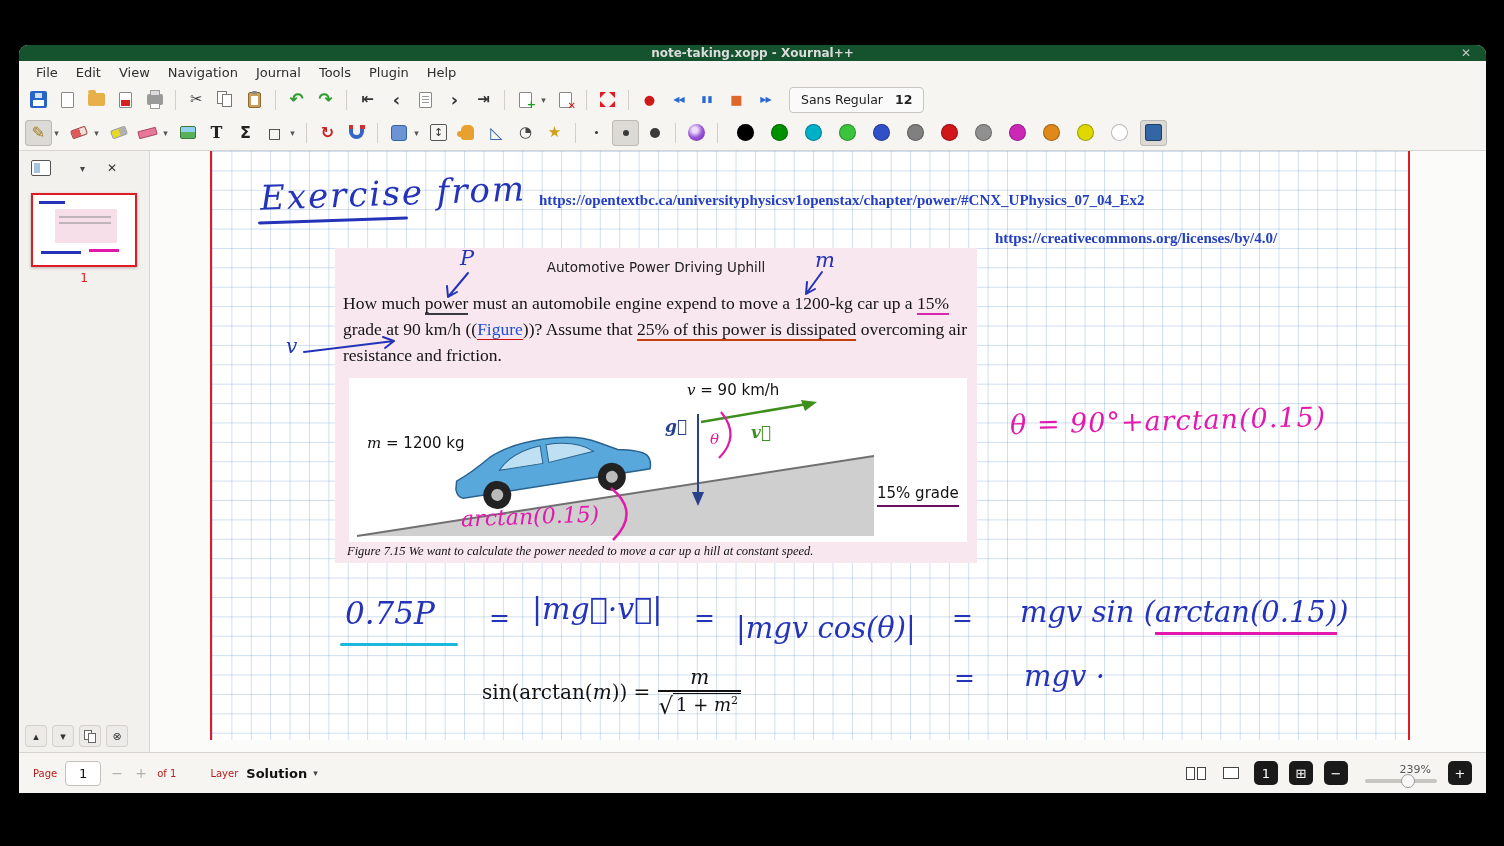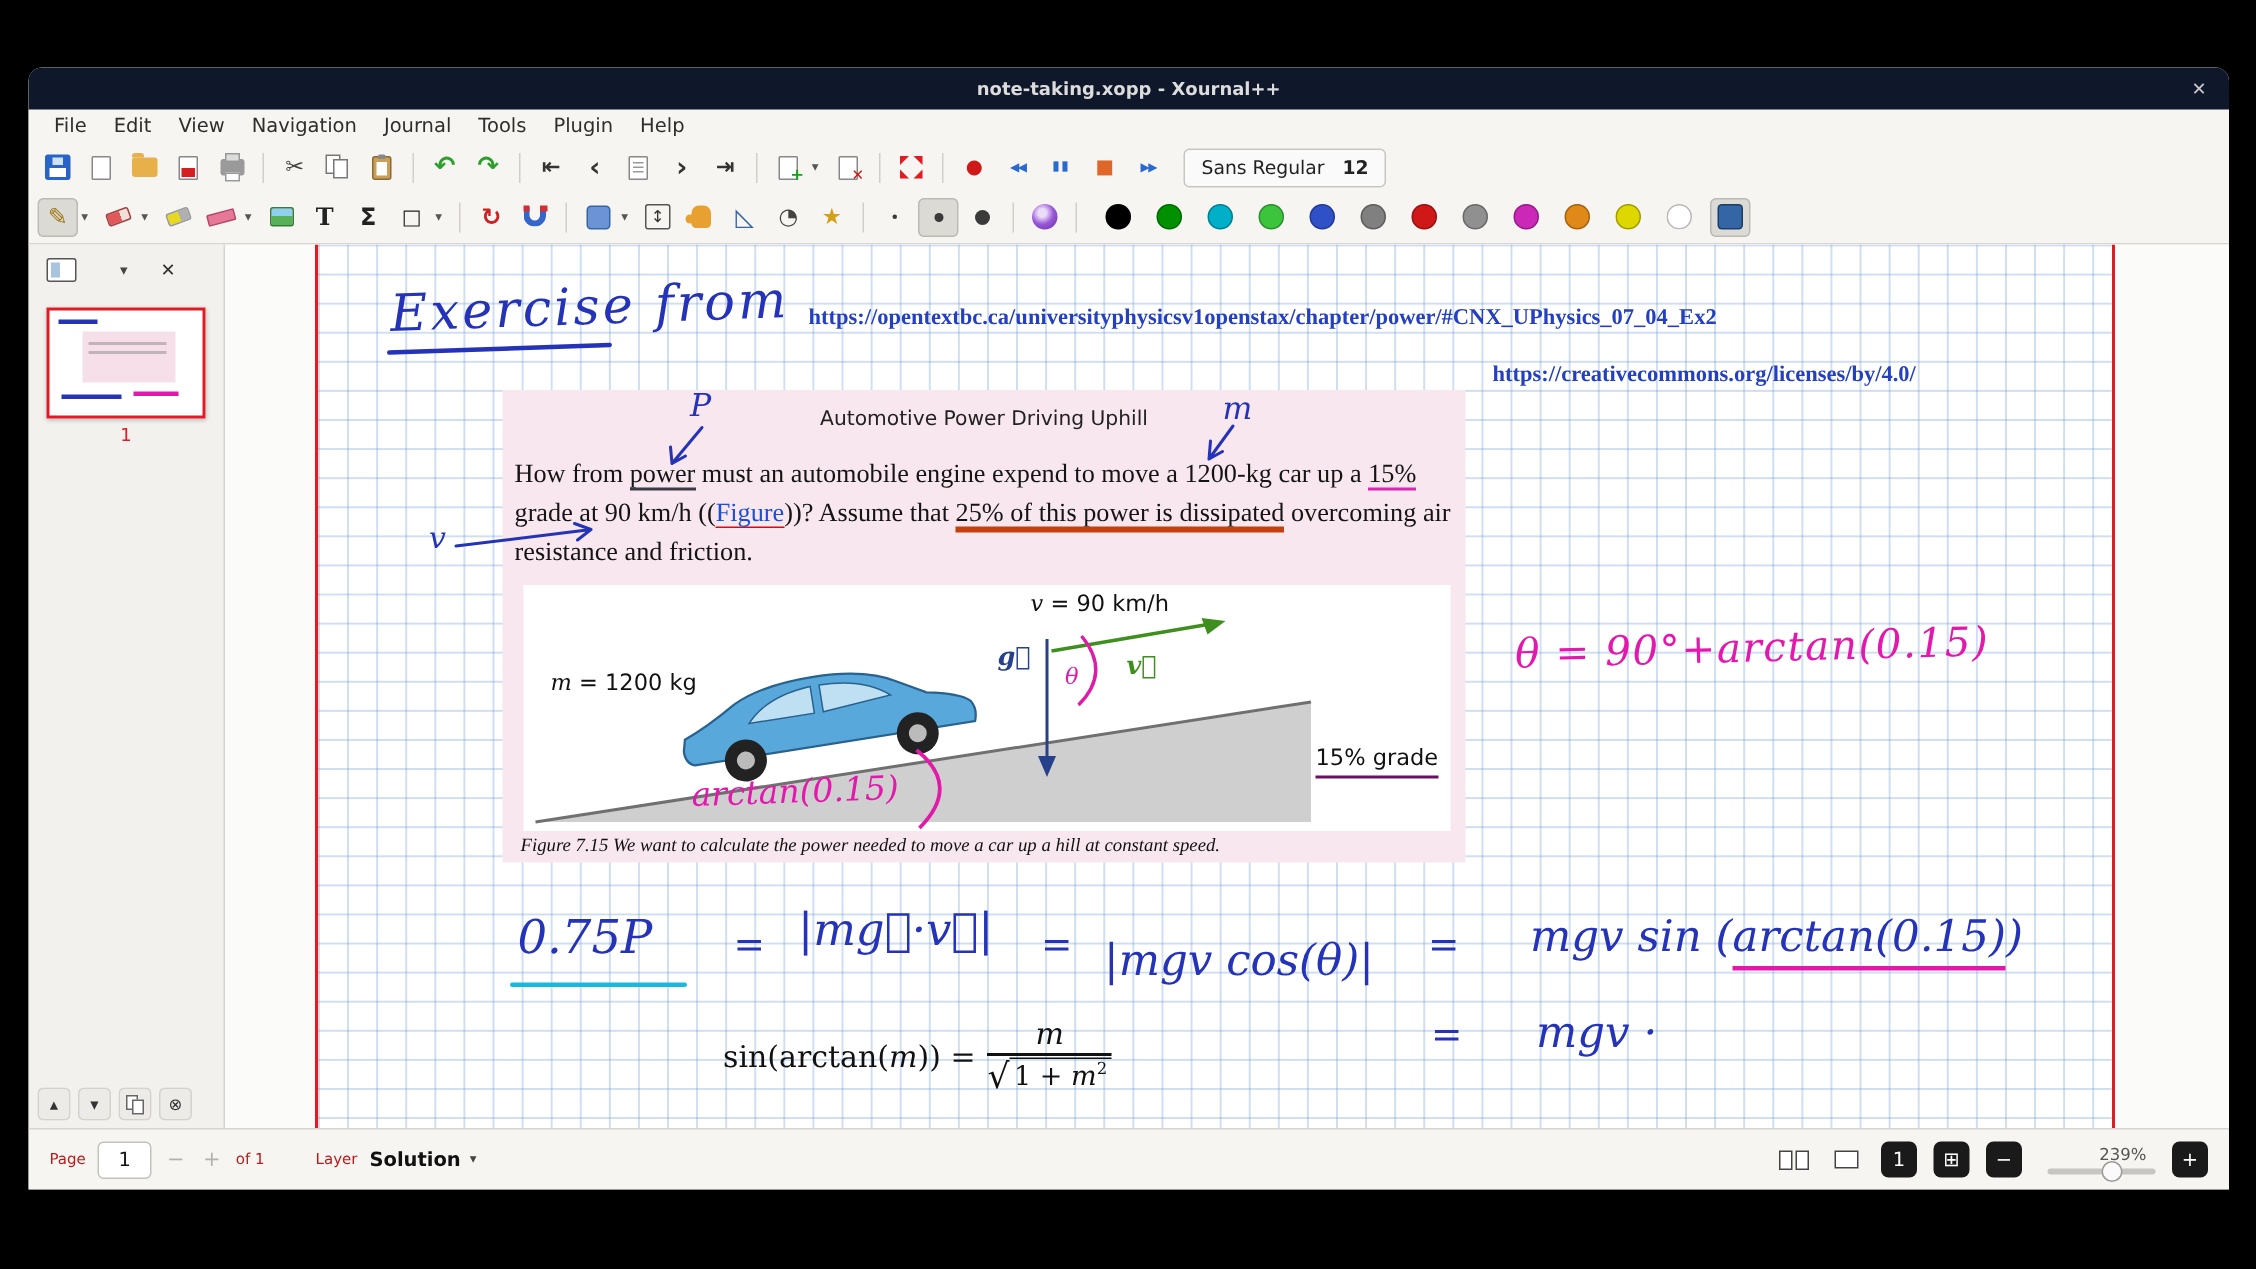--- a/index.html
+++ b/index.html
@@ -1,19 +1,19 @@
 <!DOCTYPE html>
 <html><head>
 <meta charset="utf-8">
 <style>
 *{margin:0;padding:0;box-sizing:border-box}
 html,body{width:1504px;height:846px;background:#000;overflow:hidden;font-family:"DejaVu Sans","Liberation Sans",sans-serif}
 .screen{position:absolute;inset:0;background:#000}
 .window{position:absolute;left:19px;top:45px;width:1467px;height:748px;background:#f6f5f2;border-radius:9px 9px 0 0;overflow:hidden;display:flex;flex-direction:column}
-.titlebar{height:28px;background:#0f172a;color:#dcdcdc;display:flex;align-items:center;justify-content:center;position:relative;font-size:12px;font-weight:bold;flex:0 0 auto}
+.titlebar{height:16px;background:#14532d;color:#dcdcdc;display:flex;align-items:center;justify-content:center;position:relative;font-size:12px;font-weight:bold;flex:0 0 auto}
 .wclose{position:absolute;right:15px;top:50%;transform:translateY(-50%);font-size:12px;color:#c8c8c8;cursor:pointer}
 .menubar{height:23px;background:#f6f5f2;display:flex;align-items:center;padding-left:8px;font-size:13px;color:#2e2e2e;flex:0 0 auto}
 .menubar>span{padding:0 9px;cursor:default}
 .toolbar{background:#f6f5f2;display:flex;align-items:center;padding:0 6px;gap:2px;flex:0 0 auto}
 .tb1{height:31px}
 .tb2{height:36px;border-bottom:1px solid #d8d5d0}
 .sep{width:1px;height:20px;background:#d2cfca;margin:0 5px;flex:0 0 auto}
 .tb-btn{height:26px;min-width:27px;padding:0 3px;display:flex;align-items:center;justify-content:center;border-radius:4px;cursor:pointer;position:relative;flex:0 0 auto}
 .tb-btn.pressed{background:#dcdad5;box-shadow:inset 0 0 0 1px #bdbab4}
 .dd-btn{min-width:13px;height:26px;display:flex;align-items:center;justify-content:center;font-size:9px;color:#555;cursor:pointer;margin-left:-4px;flex:0 0 auto}
@@ -109,21 +109,21 @@
 .heading-underline{position:absolute;left:46px;top:68px;width:150px;height:3px;background:#2433b8;transform:rotate(-2deg);border-radius:2px}
 .url{position:absolute;font-family:"Liberation Serif","DejaVu Serif",serif;font-weight:bold;font-size:15px;color:#2440c0;text-decoration:none;cursor:pointer}
 .u1{left:327px;top:41px}
 .u2{left:783px;top:79px}
 .pinkbox{position:absolute;left:123px;top:97px;width:642px;height:315px;background:#f8e7ee}
 .ptitle{position:absolute;top:11px;left:0;right:0;text-align:center;font-size:13.5px;color:#222}
 .ptext{position:absolute;left:8px;top:42px;width:628px;font-family:"Liberation Serif","DejaVu Serif",serif;font-size:17.5px;line-height:26px;color:#141414}
 .u-pen{border-bottom:2px solid #3a3a46}
 .u-mag{border-bottom:2.5px solid #d828b0}
 .figlink{color:#1d4ed8;border-bottom:1.5px solid #cc1111;cursor:pointer}
-.u-cyan{border-bottom:4px solid #c2410c}
+.u-cyan{border-bottom:2px solid #c2410c}
 .figbox{position:absolute;left:14px;top:130px;width:618px;height:164px;background:#fff}
 .figbox svg{position:absolute;left:0;top:0}
 .flab{position:absolute;font-size:15px;color:#111}
 .flab i{font-family:"DejaVu Serif",serif}
 .vlab{left:338px;top:3px}
 .mlab{left:18px;top:56px}
 .vecv{position:absolute;left:402px;top:44px;color:#3f8f1f;font-family:"DejaVu Serif",serif;font-style:italic;font-weight:bold;font-size:17px}
 .vecg{position:absolute;left:316px;top:38px;color:#27408b;font-family:"DejaVu Serif",serif;font-style:italic;font-weight:bold;font-size:17px}
 .ftheta{position:absolute;left:361px;top:52px;color:#e01ba8;font-size:15px;font-family:"DejaVu Serif",serif;font-style:italic}
 .fgrade{position:absolute;left:528px;top:106px;font-size:15px;color:#111;border-bottom:2.5px solid #6a1060;padding-bottom:3px}
@@ -429,21 +429,21 @@
     <div class="canvasarea">
       <div class="pgpage">
 
         <div class="hw heading">Exercise from</div>
         <div class="heading-underline"></div>
         <a class="url u1">https://opentextbc.ca/universityphysicsv1openstax/chapter/power/#CNX_UPhysics_07_04_Ex2</a>
         <a class="url u2">https://creativecommons.org/licenses/by/4.0/</a>
 
         <div class="pinkbox">
           <div class="ptitle">Automotive Power Driving Uphill</div>
-          <p class="ptext"><span>How from </span><span class="u-pen">power</span><span> must an automobile engine expend to move a 1200-kg car up a </span><span class="u-mag">15%</span><span> grade at 90 km/h ((</span><span class="figlink">Figure</span><span>))? Assume that </span><span class="u-cyan">25% of this power is dissipated</span><span> overcoming air resistance and friction.</span></p>
+          <p class="ptext"><span>How much </span><span class="u-pen">power</span><span> must an automobile engine expend to move a 1200-kg car up a </span><span class="u-mag">15%</span><span> grade at 90 km/h ((</span><span class="figlink">Figure</span><span>))? Assume that </span><span class="u-cyan">25% of this power is dissipated</span><span> overcoming air resistance and friction.</span></p>
 
           <div class="figbox">
             <svg width="618" height="164" viewBox="0 0 618 164">
               <polygon points="8,158 525,158 525,78" fill="#cfcfcf"></polygon>
               <line x1="8" y1="158" x2="525" y2="78" stroke="#707070" stroke-width="2"></line>
               <g transform="translate(104,58) rotate(-9 100 40)">
                 <path d="M 8 48 Q 2 46 2 38 L 4 30 Q 20 24 40 12 Q 60 2 95 2 Q 130 2 150 14 L 168 24 Q 190 28 196 34 Q 200 40 197 48 Z" fill="#58a8dc" stroke="#2a628f" stroke-width="1.5"></path>
                 <path d="M 48 26 Q 62 10 92 8 L 92 26 Z" fill="#bfe0f2" stroke="#2a628f"></path>
                 <path d="M 98 8 Q 128 8 144 22 L 98 26 Z" fill="#bfe0f2" stroke="#2a628f"></path>
                 <circle cx="42" cy="50" r="14" fill="#222"></circle>

